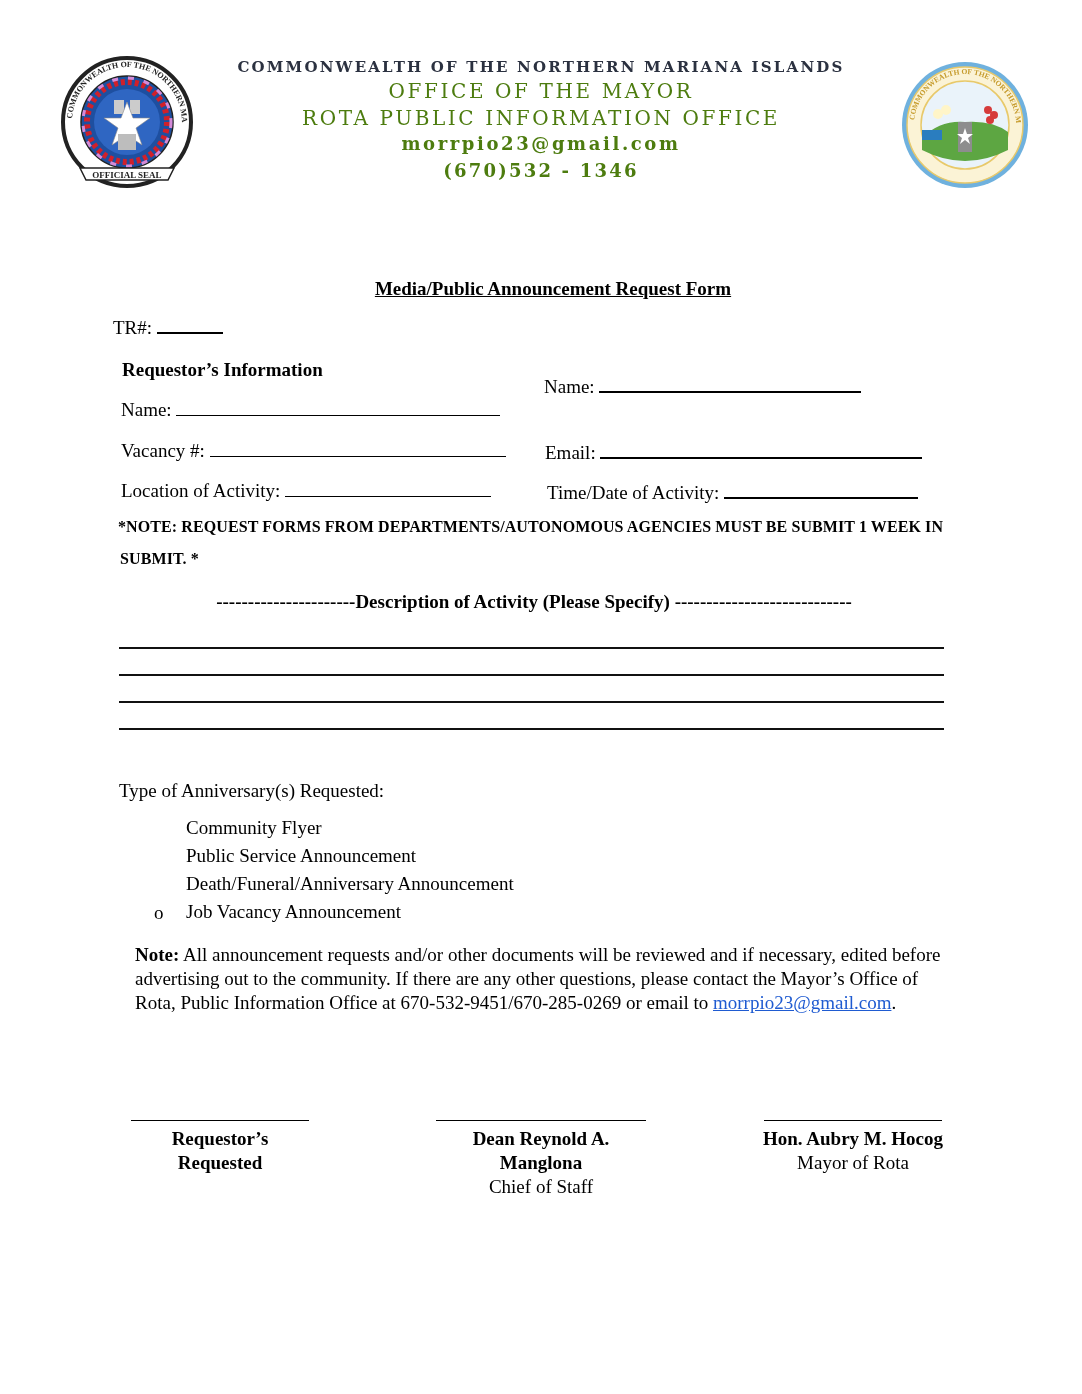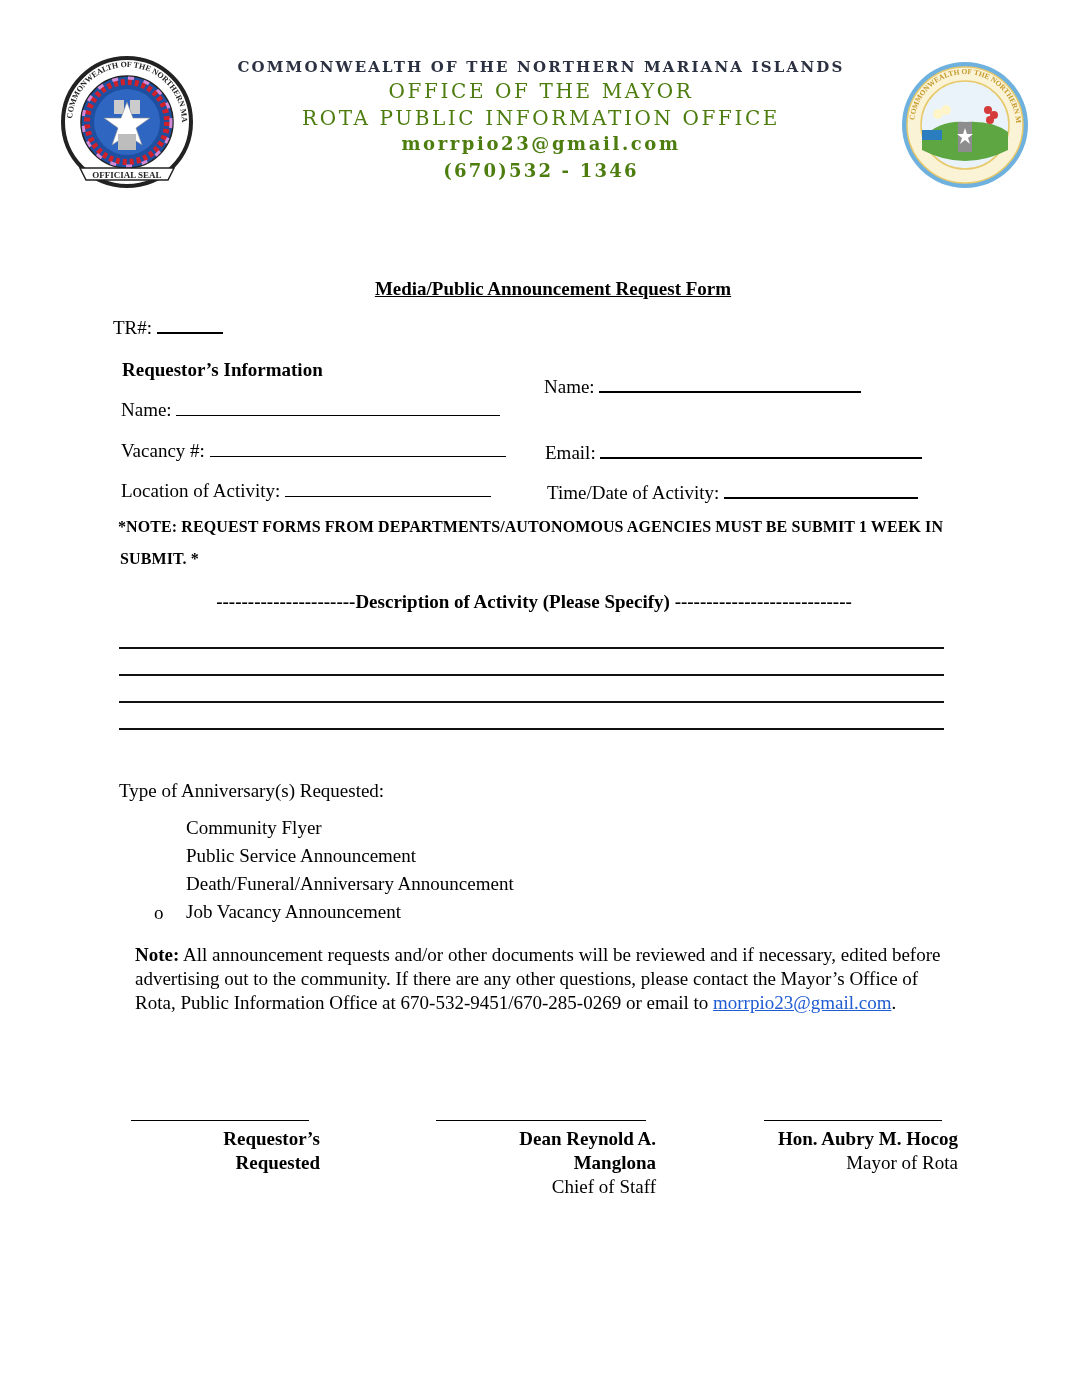--- a/index.html
+++ b/index.html
@@ -15,21 +15,21 @@
   .seal { position:absolute; }
   .title { top:278px; left:0; width:1082px; text-align:center; font-weight:bold; font-size:19px; text-decoration:underline;padding-left:12px; }
   .t18 { font-size:19px; }
   .b { font-weight:bold; }
   .line { display:inline-block; border-bottom:1.5px solid #000; vertical-align:baseline; height:14px; }
   .note-caps { font-weight:bold; font-size:16px; letter-spacing:0.1px; }
   .desc-line { position:absolute; left:119px; width:825px; border-top:2px solid #111; }
   .list-item { position:absolute; left:186px; font-size:19px; }
   .note-para { position:absolute; left:135px; width:820px; font-size:19px; line-height:24px; }
   .link { color:#1f5bd1; text-decoration:underline; }
-  .sig { position:absolute; text-align:right; font-size:19px; line-height:24px; }
+  .sig { position:absolute; text-align:center; font-size:19px; line-height:24px; }
   .sig-line { border-top:1.5px solid #000; margin:0 auto 6px auto; }
 </style>
 </head>
 <body>
 
 <div class="seal" style="left:56px; top:56px; width:142px; height:138px;">
   <svg width="142" height="138" viewBox="0 0 142 138">
     <circle cx="71" cy="66" r="64" fill="#fff" stroke="#222" stroke-width="4"></circle>
     <circle cx="71" cy="66" r="46" fill="#1e4fa0" stroke="#222" stroke-width="1.5"></circle>
     <circle cx="71" cy="66" r="40" fill="none" stroke="#d0202a" stroke-width="6" stroke-dasharray="4 3"></circle>

